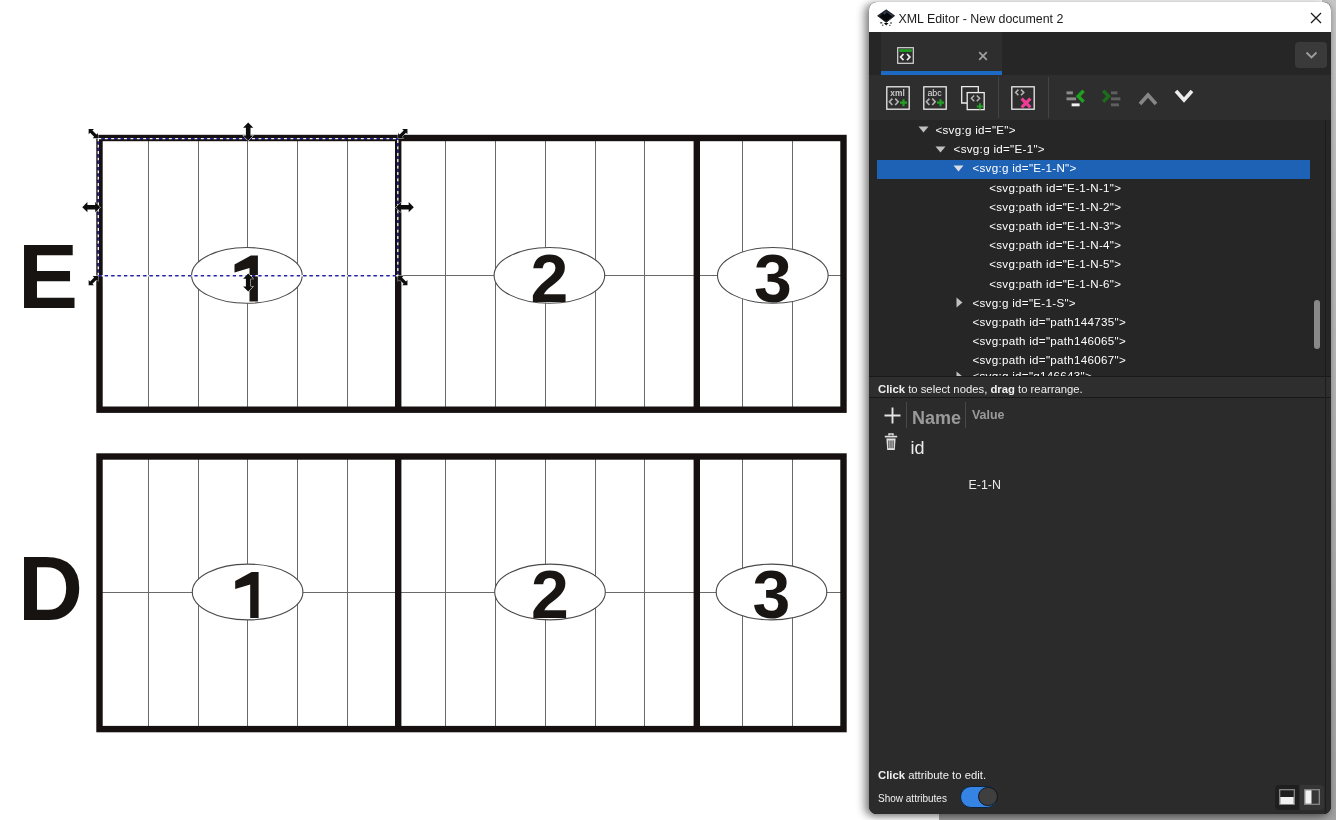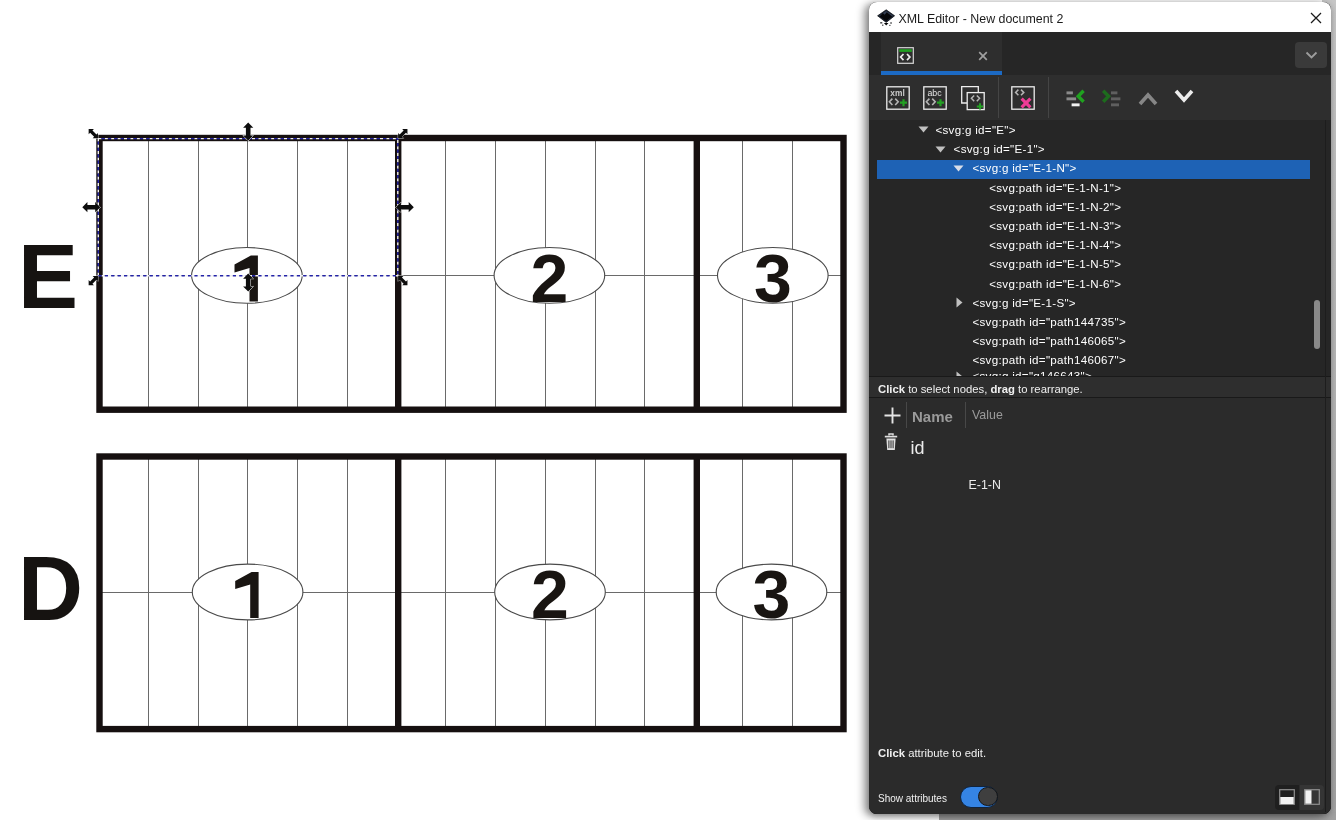--- a/index.html
+++ b/index.html
@@ -279,37 +279,37 @@
 
   <div class="abs" style="left:0;top:394.5px;width:462px;height:32.5px;background:#2b2b2b;border-top:1px solid #191919;border-bottom:1px solid #191919;"></div>
 
   <svg class="abs" style="left:14.5px;top:405px" width="17" height="17" viewBox="0 0 17 17">
     <path d="M8.5 0.5 v16 M0.5 8.5 h16" stroke="#e4e4e4" stroke-width="1.9"></path>
   </svg>
 
   <div class="abs" style="left:37px;top:400px;width:1px;height:26px;background:#484848;"></div>
   <div class="abs" style="left:95.5px;top:400px;width:1px;height:26px;background:#484848;"></div>
 
-  <div class="abs" style="left:43px;top:406px;font-size:15px;font-weight:bold;color:#9a9a9a;">Name</div>
-  <div class="abs" style="left:103px;top:406px;font-size:12.4px;font-weight:normal;color:#9a9a9a;">Value</div>
+  <div class="abs" style="left:43px;top:406px;font-size:18px;font-weight:bold;color:#9a9a9a;">Name</div>
+  <div class="abs" style="left:103px;top:406px;font-size:12.4px;font-weight:bold;color:#9a9a9a;">Value</div>
 
   <div class="abs" style="left:0;top:427px;width:462px;height:385px;background:#2b2b2b;"></div>
 
   <svg class="abs" style="left:15px;top:431px" width="14" height="18" viewBox="0 0 14 18">
     <path d="M5 2.6 V1 h4 V2.6" fill="none" stroke="#e0e0e0" stroke-width="1.5"></path>
     <path d="M0.8 3.6 h12.4" stroke="#e0e0e0" stroke-width="1.7"></path>
     <path d="M2.4 5.6 h9.2 l-0.8 11.4 h-7.6 Z" fill="#e0e0e0"></path>
     <path d="M4.9 7.4 v7.8 M7 7.4 v7.8 M9.1 7.4 v7.8" stroke="#2b2b2b" stroke-width="1"></path>
   </svg>
 
   <div class="abs" style="left:41.5px;top:436px;font-size:18px;color:#ececec;">id</div>
 
   <div class="abs" style="left:99.5px;top:436px;font-size:12.4px;color:#ececec;margin-top:40px;">E-1-N</div>
 
-  <div class="abs" style="left:9px;top:745px;font-size:11.3px;color:#f0f0f0;white-space:nowrap;"><b>Click</b> attribute to edit.</div>
+  <div class="abs" style="left:9px;top:767px;font-size:11.3px;color:#f0f0f0;white-space:nowrap;"><b>Click</b> attribute to edit.</div>
 
   <div class="abs" style="left:9px;top:790.5px;font-size:10px;color:#f0f0f0;white-space:nowrap;">Show attributes</div>
 
   <div class="abs" style="left:91px;top:783.5px;width:38.4px;height:22px;border-radius:11px;background:#3584e4;border:1px solid #10233c;box-sizing:border-box;"></div>
   <div class="abs" style="left:109.2px;top:785px;width:19.4px;height:19.4px;border-radius:50%;background:#3f3f3f;border:1.4px solid #161616;box-sizing:border-box;"></div>
 
   <div class="abs" style="left:405.5px;top:782.5px;width:24.5px;height:25px;background:#1f1f1f;border-radius:4px 0 0 4px;"></div>
   <svg class="abs" style="left:410px;top:787px" width="16" height="16" viewBox="0 0 16 16">
     <rect x="0.7" y="0.7" width="14.6" height="14.6" fill="none" stroke="#8f8f8f" stroke-width="1.2"></rect>
     <rect x="1.3" y="8" width="13.4" height="7" fill="#f2f2f2"></rect>

